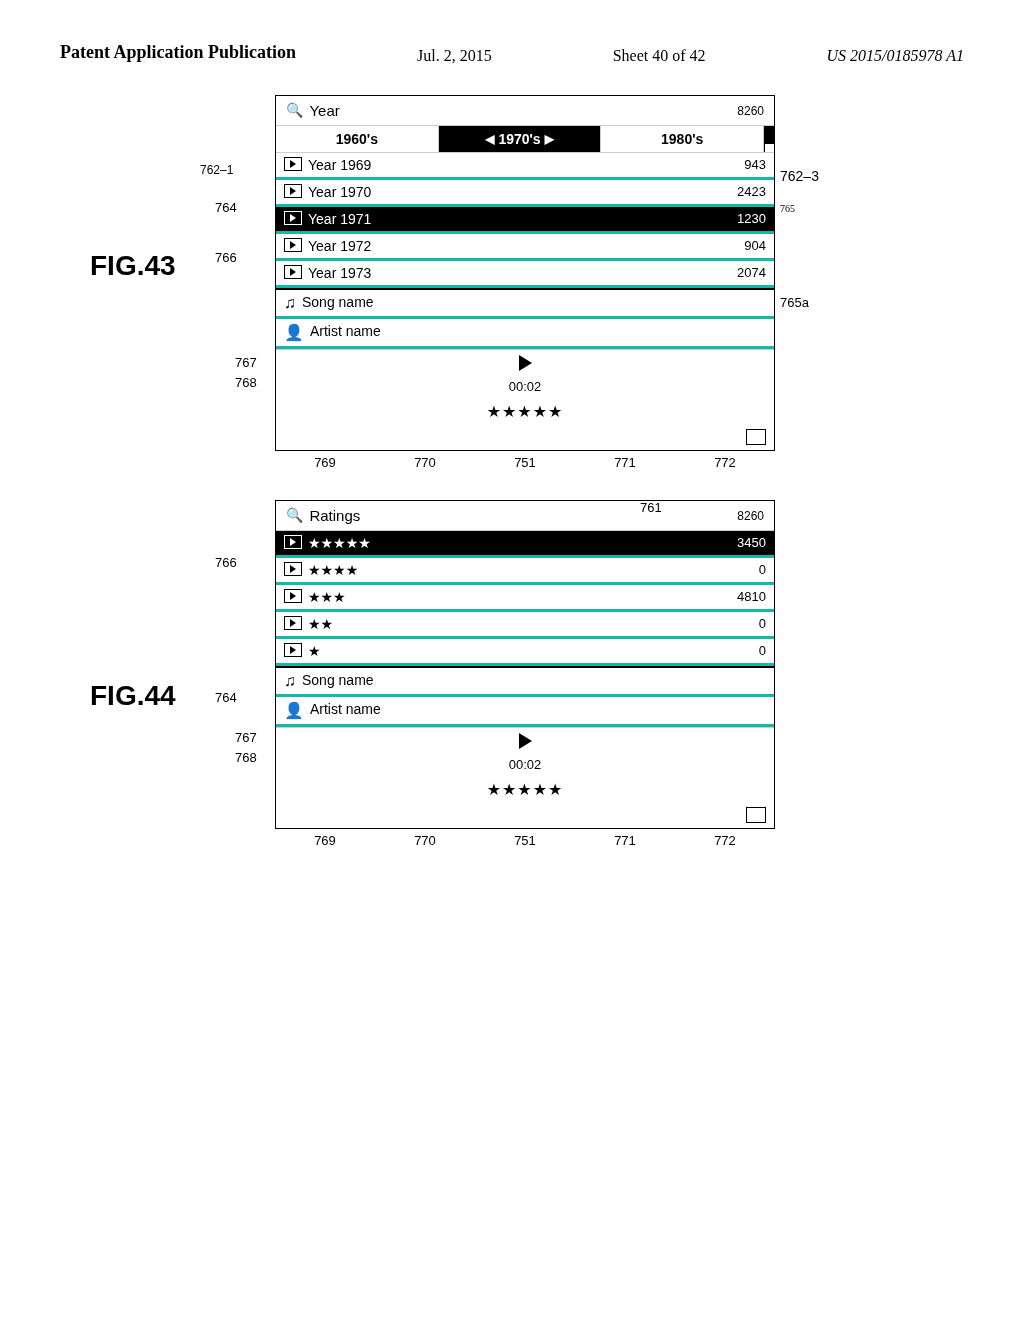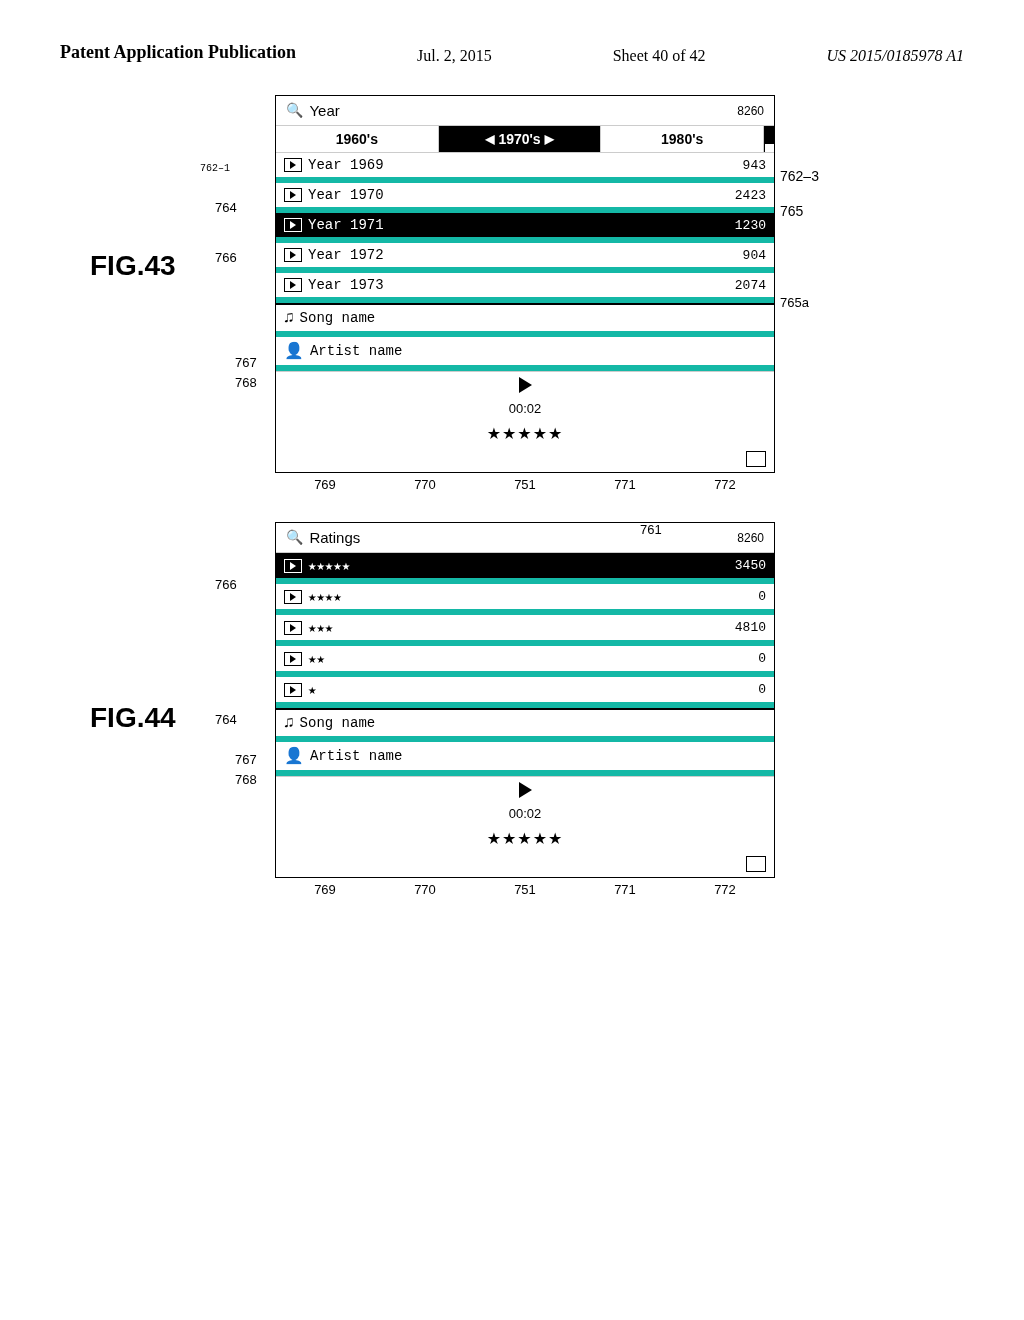--- a/index.html
+++ b/index.html
@@ -91,25 +91,24 @@
       justify-content: center;
       gap: 4px;
       background: #000;
       color: #fff;
     }
     .nav-arrow { font-size: 12px; }
 
     
     .list-row {
       display: flex;
-      align-items: center;
       padding: 4px 8px;
-      border-bottom: 6px solid #14b8a6;
+      border-bottom: 3px solid #14b8a6;
       font-size: 14px;
-      font-family: Liberation Mono, monospace;
+      font-family: Liberation Sans, sans-serif;
     }
     .list-row.highlighted {
       background: #000;
       color: #fff;
     }
     .play-btn {
       width: 18px;
       height: 14px;
       border: 1.5px solid currentColor;
       display: inline-flex;
@@ -189,26 +188,26 @@
 
     <div class="section-wrapper fig43-outer">
 
       <div style="position:absolute; left:30px; top:155px;">
         <span class="fig-label">FIG.43</span>
       </div>
 
       <div style="position:absolute; left:350px; top:0px; font-size:13px; font-family:Arial,sans-serif;">762–2</div>
       <div style="position:absolute; left:580px; top:0px; font-size:13px; font-family:Arial,sans-serif;">761</div>
 
-      <div style="position:absolute; left:140px; top:68px; font-size:10px; font-family:Liberation Mono, monospace;text-align:right;">762–1</div>
+      <div style="position:absolute; left:140px; top:68px; font-size:12px; font-family:Liberation Sans, sans-serif;text-align:right;">762–1</div>
       <div style="position:absolute; left:155px; top:105px; font-size:13px; font-family:Arial,sans-serif;">764</div>
       <div style="position:absolute; left:155px; top:155px; font-size:13px; font-family:Arial,sans-serif;">766</div>
 
       <div style="position:absolute; left:720px; top:73px; font-size:14px; font-family:Arial,sans-serif;">762–3</div>
-      <div style="position:absolute; left:720px; top:108px; font-size:14px; font-family:Liberation Sans, sans-serif;">765</div>
+      <div style="position:absolute; left:720px; top:108px; font-size:10px; font-family:Liberation Serif, serif;">765</div>
       <div style="position:absolute; left:720px; top:200px; font-size:13px; font-family:Arial,sans-serif;">765a</div>
 
       <div style="position:absolute; left:175px; top:260px; font-size:13px; font-family:Arial,sans-serif;">767</div>
       <div style="position:absolute; left:175px; top:280px; font-size:13px; font-family:Arial,sans-serif;">768</div>
 
       <div style="margin-left: 215px; width: 500px; border: 1.5px solid #000; background:#fff; position:relative;">
 
         <div class="search-bar">
           <span class="search-icon">🔍</span>
           <span class="search-text">Year</span>

